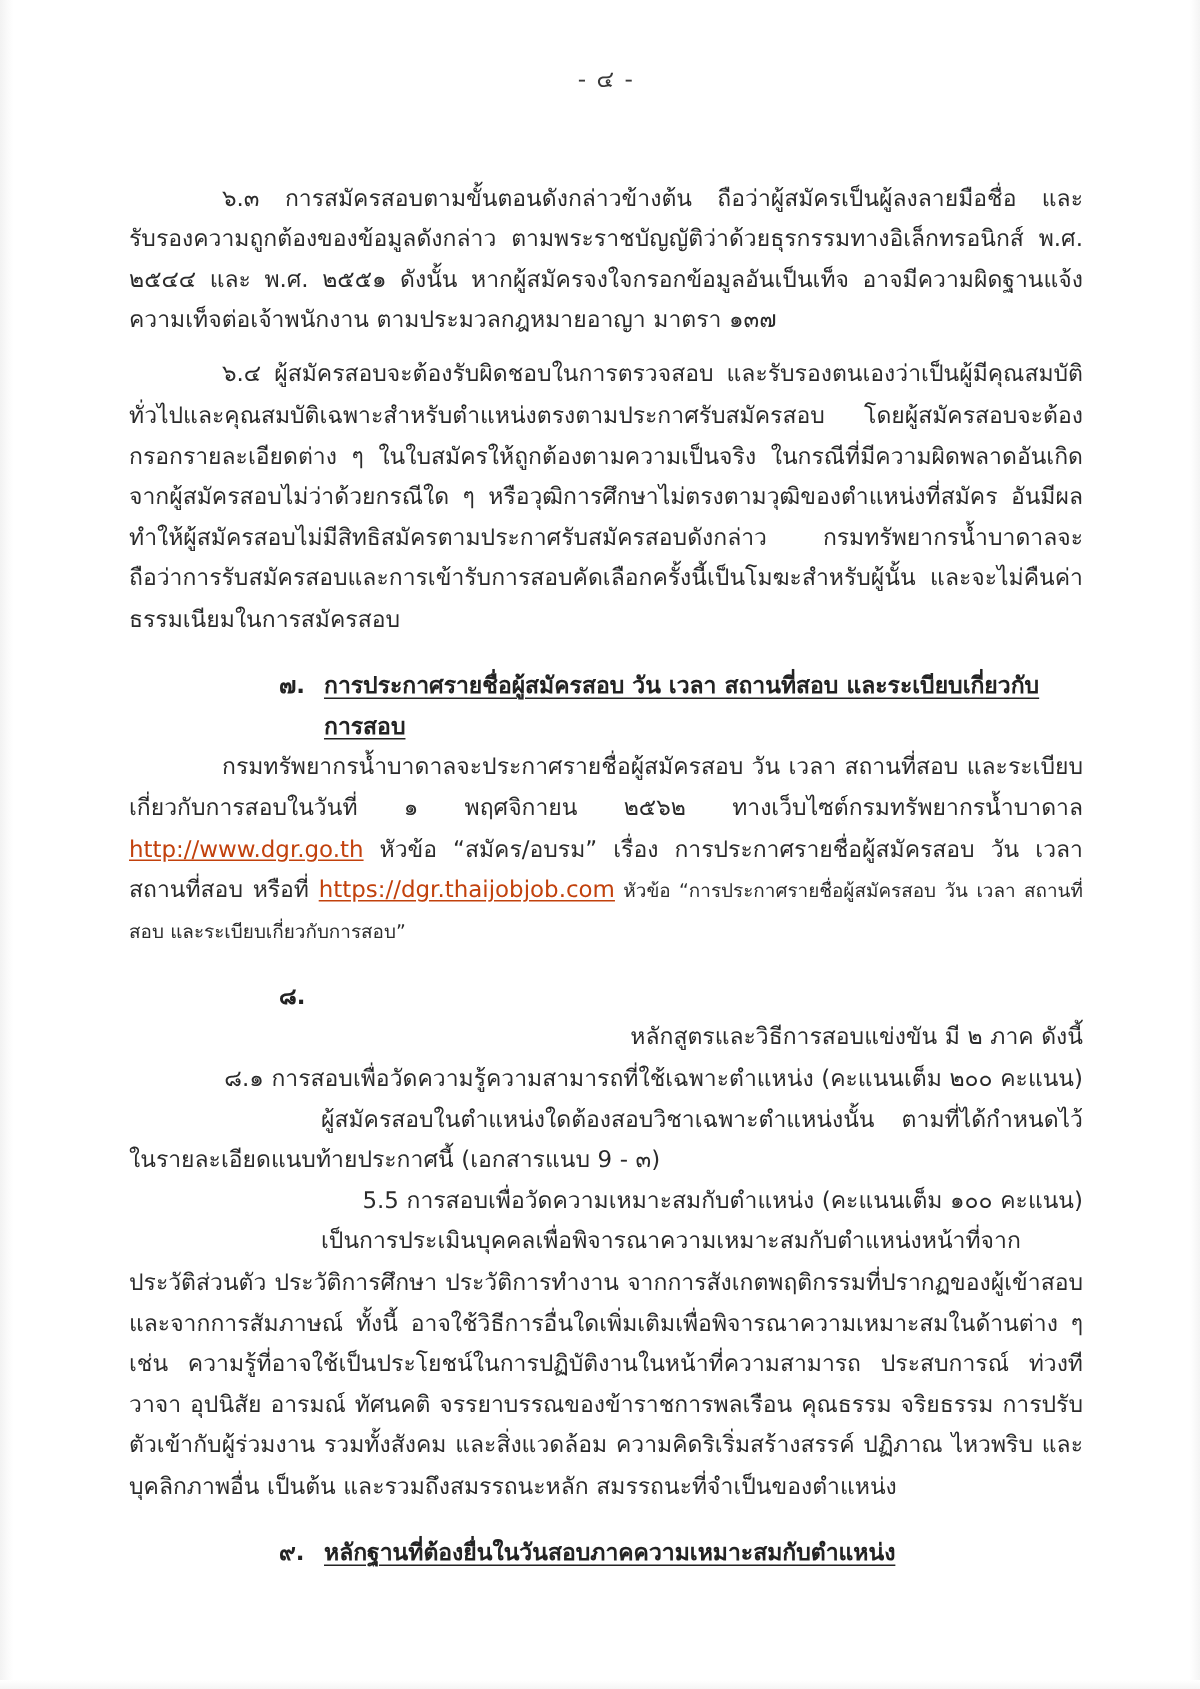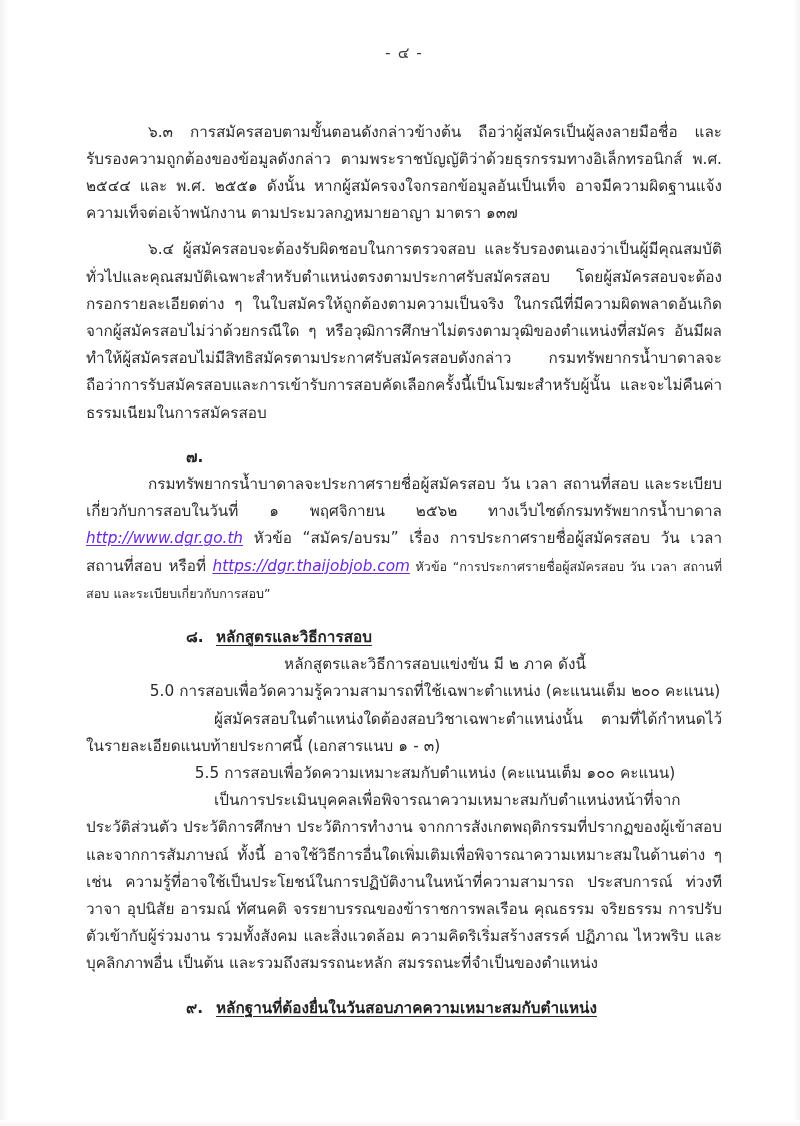--- a/index.html
+++ b/index.html
@@ -79,21 +79,21 @@
     text-indent: 0;
     word-spacing: 0.2px;
   }
   p.para.indent {
     text-indent: 62px;
   }
   p.para.indent-xl {
     text-indent: 128px;
   }
   p.para.nojust {
-    text-align: center;
+    text-align: right;
   }
 
   .gap-sm { height: 9px; }
   .gap-md { height: 17px; }
 
   
   .section-head {
     display: flex;
     align-items: flex-start;
     margin: 0;
@@ -117,22 +117,21 @@
   }
 
   .bold-block {
     font-weight: bold;
     color: #1f1f1f;
   }
 
   .link {
     text-decoration: underline;
     text-underline-offset: 2px;
-    color: #6d28d9;
-    font-style: italic;
+    color: #c2410c;
   }
 
   .small-line {
     font-size: 12.6px;
     line-height: 24px;
   }
 
   .nowrap { white-space: nowrap; }
 </style>
 </head>
@@ -150,36 +149,36 @@
     <p class="para indent">๖.๓ การสมัครสอบตามขั้นตอนดังกล่าวข้างต้น ถือว่าผู้สมัครเป็นผู้ลงลายมือชื่อ และรับรองความถูกต้องของข้อมูลดังกล่าว ตามพระราชบัญญัติว่าด้วยธุรกรรมทางอิเล็กทรอนิกส์ พ.ศ. ๒๕๔๔ และ พ.ศ. ๒๕๕๑ ดังนั้น หากผู้สมัครจงใจกรอกข้อมูลอันเป็นเท็จ อาจมีความผิดฐานแจ้งความเท็จต่อเจ้าพนักงาน ตามประมวลกฎหมายอาญา มาตรา ๑๓๗</p>
 
     <div class="gap-sm"></div>
 
     <p class="para indent">๖.๔ ผู้สมัครสอบจะต้องรับผิดชอบในการตรวจสอบ และรับรองตนเองว่าเป็นผู้มีคุณสมบัติทั่วไปและคุณสมบัติเฉพาะสำหรับตำแหน่งตรงตามประกาศรับสมัครสอบ โดยผู้สมัครสอบจะต้องกรอกรายละเอียดต่าง ๆ ในใบสมัครให้ถูกต้องตามความเป็นจริง ในกรณีที่มีความผิดพลาดอันเกิดจากผู้สมัครสอบไม่ว่าด้วยกรณีใด ๆ หรือวุฒิการศึกษาไม่ตรงตามวุฒิของตำแหน่งที่สมัคร อันมีผลทำให้ผู้สมัครสอบไม่มีสิทธิสมัครตามประกาศรับสมัครสอบดังกล่าว กรมทรัพยากรน้ำบาดาลจะถือว่าการรับสมัครสอบและการเข้ารับการสอบคัดเลือกครั้งนี้เป็นโมฆะสำหรับผู้นั้น และจะไม่คืนค่าธรรมเนียมในการสมัครสอบ</p>
 
     <div class="gap-md"></div>
 
     <div class="section-head">
       <span class="num">๗.</span>
+      <span class="title">การประกาศรายชื่อผู้สมัครสอบ วัน เวลา สถานที่สอบ และระเบียบเกี่ยวกับ การสอบ</span>
     </div>
 
     <p class="para indent"><span>กรมทรัพยากรน้ำบาดาลจะประกาศรายชื่อผู้สมัครสอบ วัน เวลา สถานที่สอบ และระเบียบเกี่ยวกับการสอบในวันที่ ๑ พฤศจิกายน ๒๕๖๒ ทางเว็บไซต์กรมทรัพยากรน้ำบาดาล </span><span class="link nowrap">http://www.dgr.go.th</span><span> หัวข้อ “สมัคร/อบรม” เรื่อง การประกาศรายชื่อผู้สมัครสอบ วัน เวลา สถานที่สอบ หรือที่ </span><span class="link nowrap">https://dgr.thaijobjob.com</span><span class="small-line"> หัวข้อ “การประกาศรายชื่อผู้สมัครสอบ วัน เวลา สถานที่สอบ และระเบียบเกี่ยวกับการสอบ”</span></p>
 
     <div class="gap-md"></div>
 
     <div class="section-head">
       <span class="num">๘.</span>
-      <span class="title">หลักสูตรและวิธีการสอบ</span>
     </div>
 
     <p class="para indent nojust">หลักสูตรและวิธีการสอบแข่งขัน มี ๒ ภาค ดังนี้</p>
 
-    <p class="para indent nojust">5.0 การสอบเพื่อวัดความรู้ความสามารถที่ใช้เฉพาะตำแหน่ง (คะแนนเต็ม ๒๐๐ คะแนน)</p>
+    <p class="para indent nojust">๘.๑ การสอบเพื่อวัดความรู้ความสามารถที่ใช้เฉพาะตำแหน่ง (คะแนนเต็ม ๒๐๐ คะแนน)</p>
 
-    <p class="para indent-xl">ผู้สมัครสอบในตำแหน่งใดต้องสอบวิชาเฉพาะตำแหน่งนั้น ตามที่ได้กำหนดไว้ในรายละเอียดแนบท้ายประกาศนี้ (เอกสารแนบ ๑ - ๓)</p>
+    <p class="para indent-xl">ผู้สมัครสอบในตำแหน่งใดต้องสอบวิชาเฉพาะตำแหน่งนั้น ตามที่ได้กำหนดไว้ในรายละเอียดแนบท้ายประกาศนี้ (เอกสารแนบ 9 - ๓)</p>
 
     <p class="para indent nojust">5.5 การสอบเพื่อวัดความเหมาะสมกับตำแหน่ง (คะแนนเต็ม ๑๐๐ คะแนน)</p>
 
     <p class="para indent-xl">เป็นการประเมินบุคคลเพื่อพิจารณาความเหมาะสมกับตำแหน่งหน้าที่จากประวัติส่วนตัว ประวัติการศึกษา ประวัติการทำงาน จากการสังเกตพฤติกรรมที่ปรากฏของผู้เข้าสอบและจากการสัมภาษณ์ ทั้งนี้ อาจใช้วิธีการอื่นใดเพิ่มเติมเพื่อพิจารณาความเหมาะสมในด้านต่าง ๆ เช่น ความรู้ที่อาจใช้เป็นประโยชน์ในการปฏิบัติงานในหน้าที่ความสามารถ ประสบการณ์ ท่วงทีวาจา อุปนิสัย อารมณ์ ทัศนคติ จรรยาบรรณของข้าราชการพลเรือน คุณธรรม จริยธรรม การปรับตัวเข้ากับผู้ร่วมงาน รวมทั้งสังคม และสิ่งแวดล้อม ความคิดริเริ่มสร้างสรรค์ ปฏิภาณ ไหวพริบ และบุคลิกภาพอื่น เป็นต้น และรวมถึงสมรรถนะหลัก สมรรถนะที่จำเป็นของตำแหน่ง</p>
 
 
     <div class="gap-md"></div>
 
     <div class="section-head">
       <span class="num">๙.</span>

